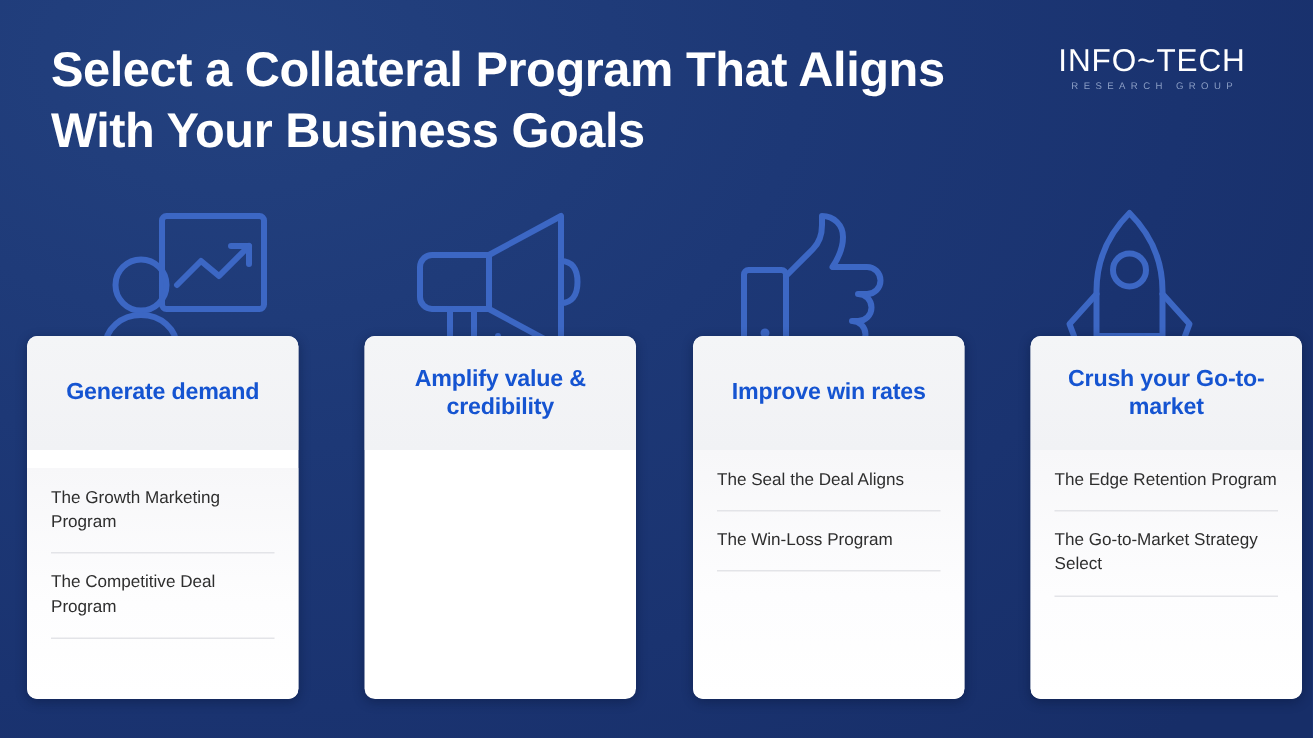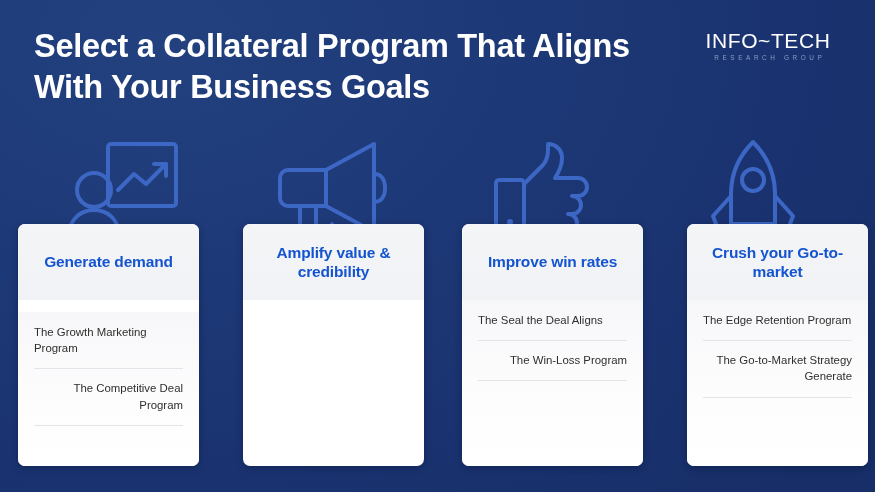--- a/index.html
+++ b/index.html
@@ -145,21 +145,21 @@
   }
 
   .program-item {
     font-size: 11.4px;
     line-height: 1.42;
     color: #2e2e2e;
     padding: 11px 0 12px 0;
     border-bottom: 1px solid #e3e4e8;
   }
   .program-item:first-child { padding-top: 12px; }
-  .program-item:last-child { border-bottom: 1px solid #e3e4e8; text-align: right; }
+  .program-item:last-child { border-bottom: 1px solid #e3e4e8; }
 </style>
 </head>
 <body>
 
 <div id="slide">
 
   <div id="header">
     <h1 id="page-title">Select a Collateral Program That Aligns With Your Business Goals</h1>
 
     <div id="logo">
@@ -231,17 +231,17 @@
       <div class="program-item">The Win-Loss Program</div>
     </div>
   </div>
 
   <div class="card" style="left:687px;">
     <div class="card-header">
       <div class="card-title">Crush your Go-to-market</div>
     </div>
     <div class="card-body">
       <div class="program-item">The Edge Retention Program</div>
-      <div class="program-item">The Go-to-Market Strategy Generate</div>
+      <div class="program-item">The Go-to-Market Strategy Select</div>
     </div>
   </div>
 
 </div>
 
 </body></html>

